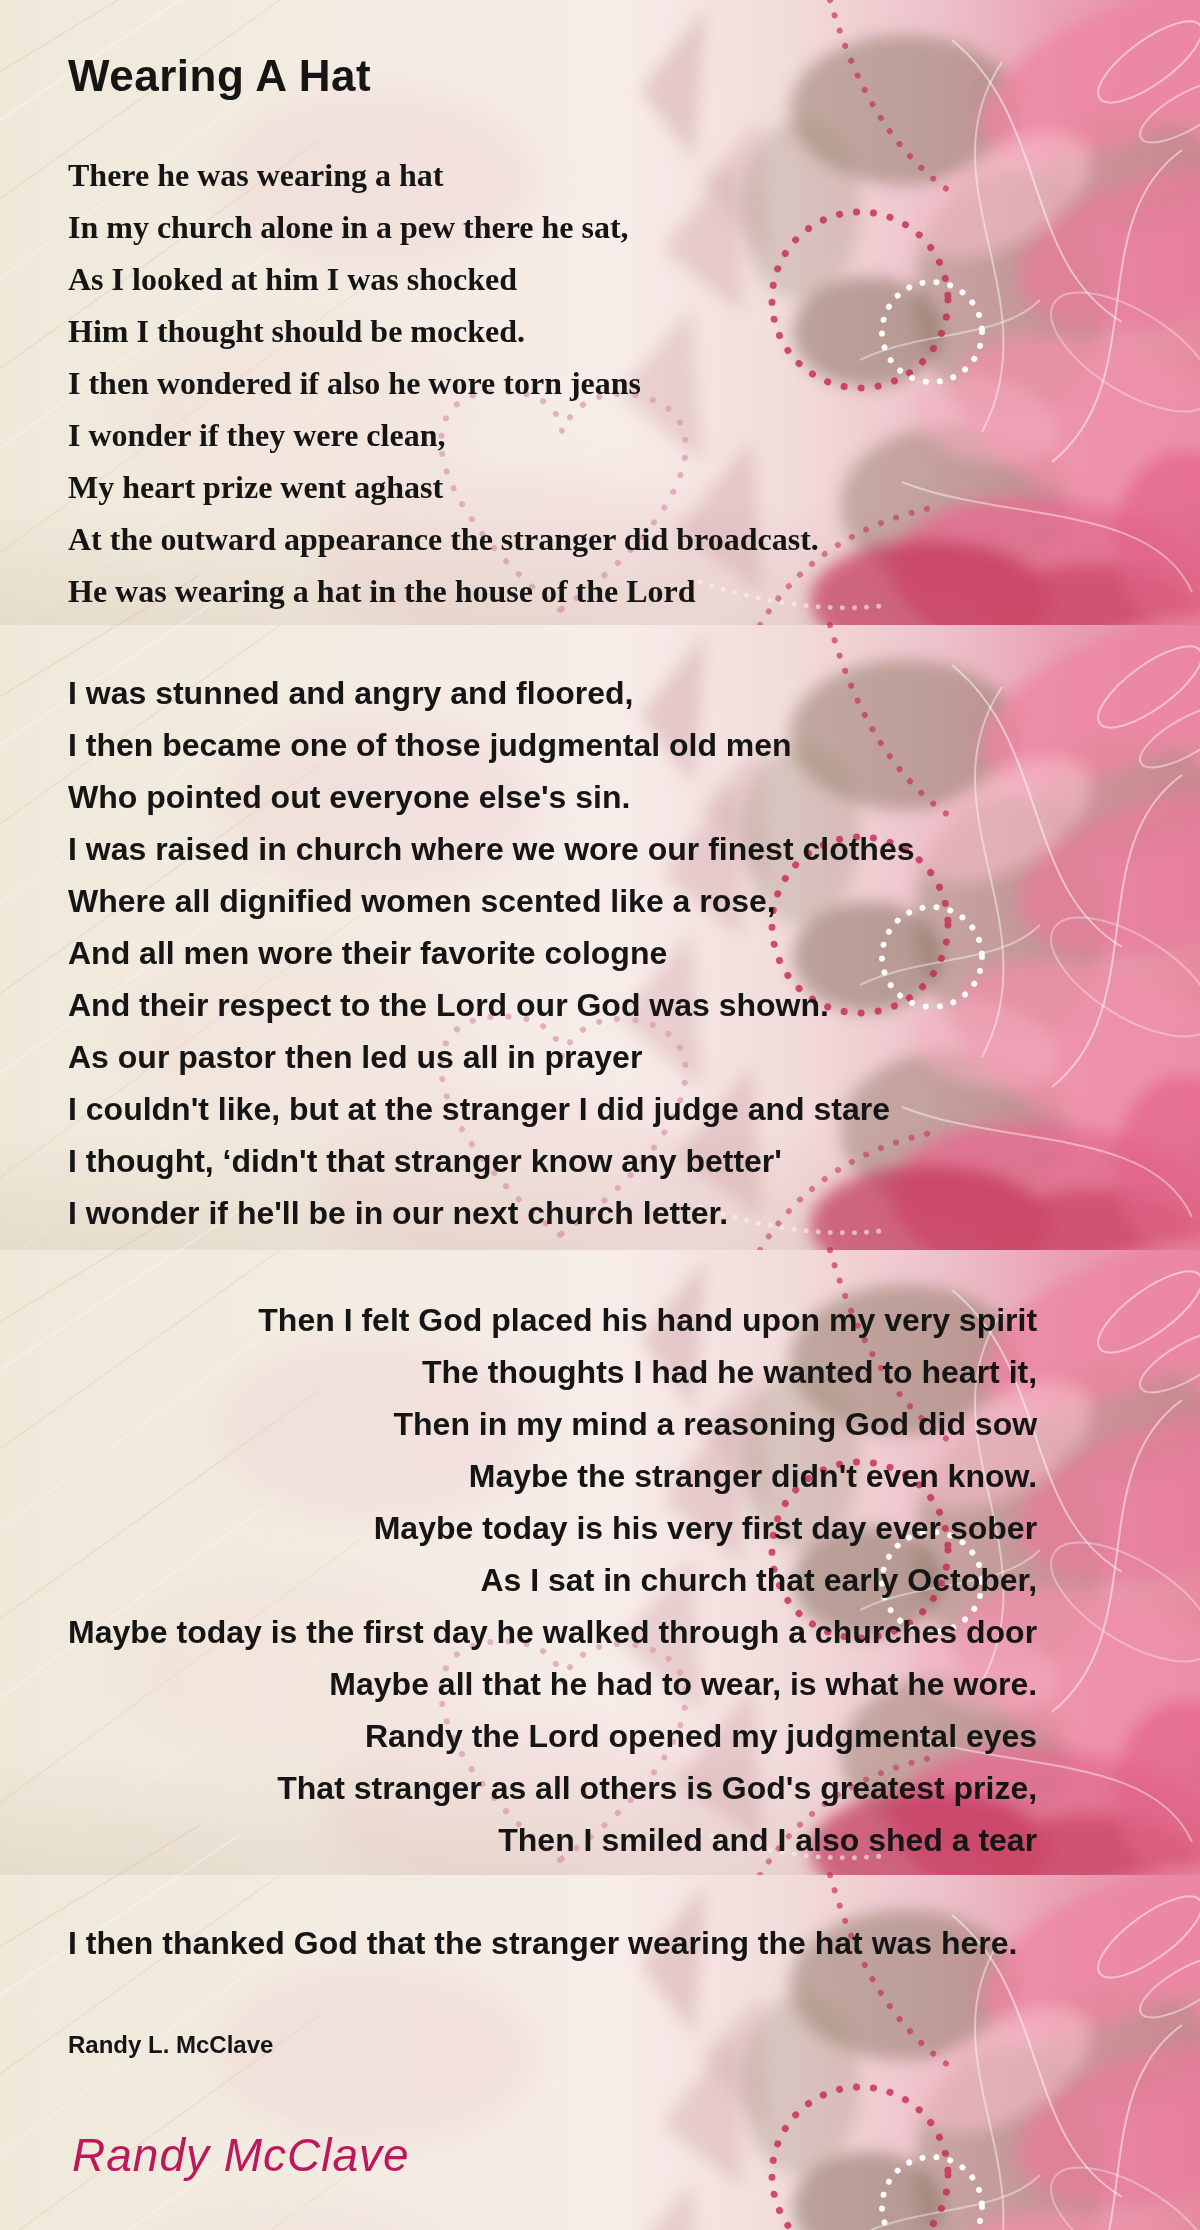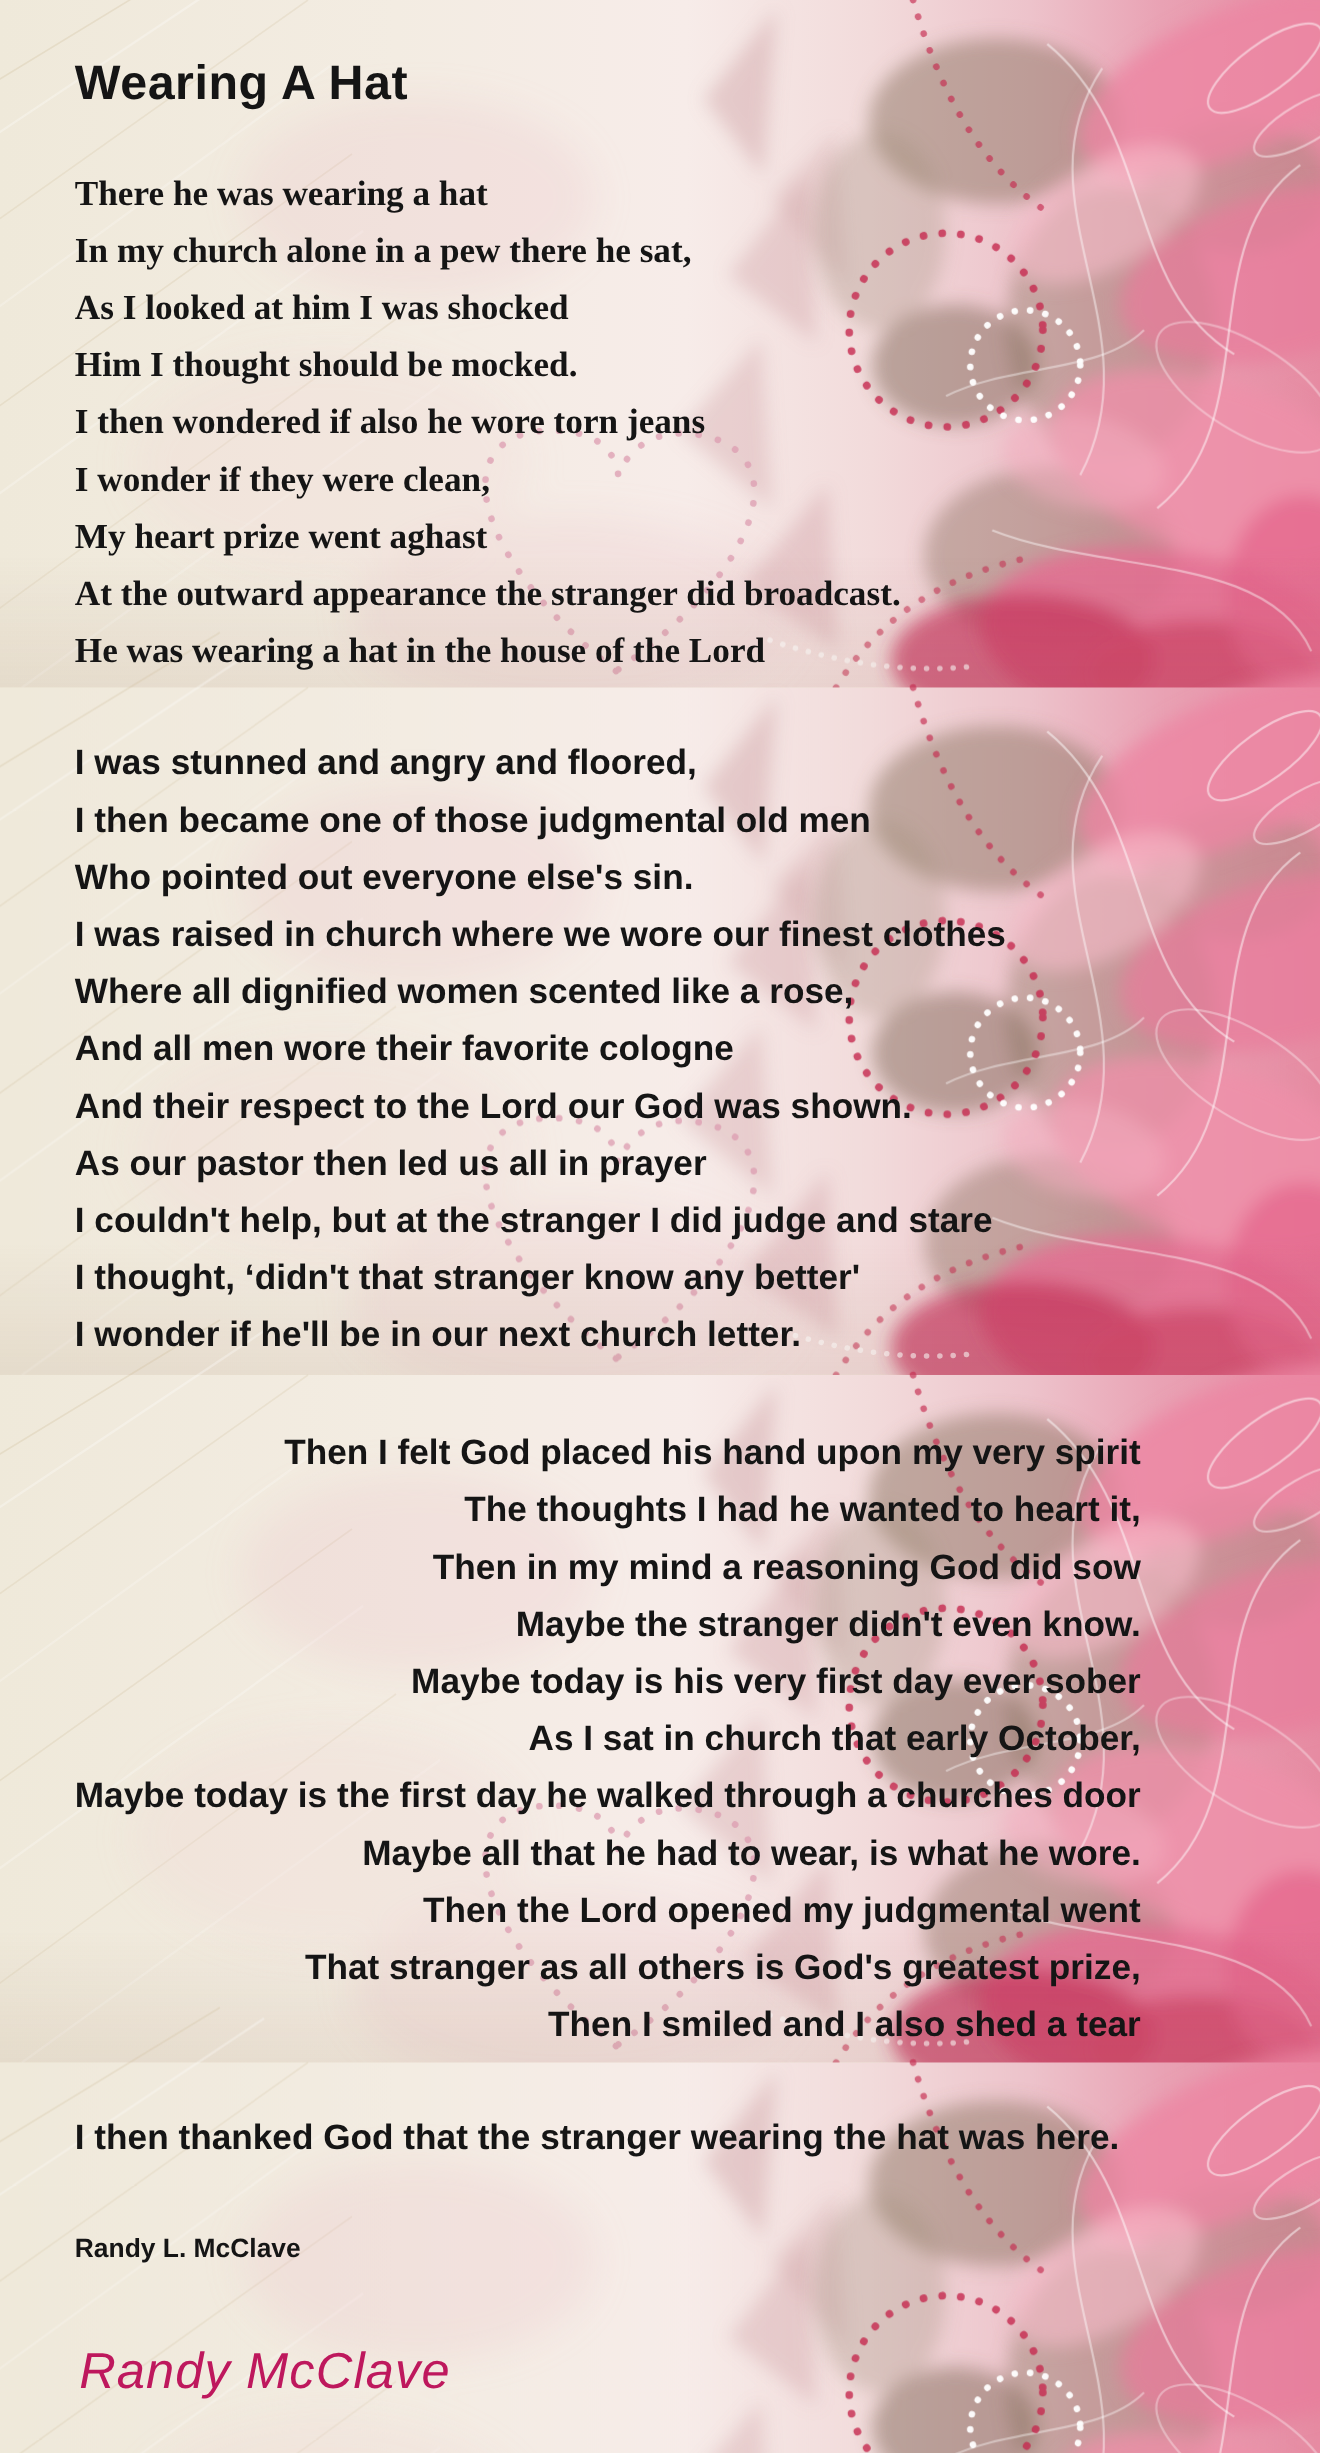--- a/index.html
+++ b/index.html
@@ -191,35 +191,35 @@
 
     <div class="stanza s2">
         <div class="poem-line">I was stunned and angry and floored,</div>
         <div class="poem-line">I then became one of those judgmental old men</div>
         <div class="poem-line">Who pointed out everyone else's sin.</div>
         <div class="poem-line">I was raised in church where we wore our finest clothes</div>
         <div class="poem-line">Where all dignified women scented like a rose,</div>
         <div class="poem-line">And all men wore their favorite cologne</div>
         <div class="poem-line">And their respect to the Lord our God was shown.</div>
         <div class="poem-line">As our pastor then led us all in prayer</div>
-        <div class="poem-line">I couldn't help, but at the stranger I did judge and stare</div>
+        <div class="poem-line">I couldn't like, but at the stranger I did judge and stare</div>
         <div class="poem-line">I thought, ‘didn't that stranger know any better'</div>
         <div class="poem-line">I wonder if he'll be in our next church letter.</div>
       </div>
 
     <div class="stanza s3">
         <div class="poem-line">Then I felt God placed his hand upon my very spirit</div>
         <div class="poem-line">The thoughts I had he wanted to heart it,</div>
         <div class="poem-line">Then in my mind a reasoning God did sow</div>
         <div class="poem-line">Maybe the stranger didn't even know.</div>
         <div class="poem-line">Maybe today is his very first day ever sober</div>
         <div class="poem-line">As I sat in church that early October,</div>
         <div class="poem-line">Maybe today is the first day he walked through a churches door</div>
         <div class="poem-line">Maybe all that he had to wear, is what he wore.</div>
-        <div class="poem-line">Then the Lord opened my judgmental went</div>
+        <div class="poem-line">Randy the Lord opened my judgmental eyes</div>
         <div class="poem-line">That stranger as all others is God's greatest prize,</div>
         <div class="poem-line">Then I smiled and I also shed a tear</div>
       </div>
 
     <div class="stanza s4">
         <div class="poem-line">I then thanked God that the stranger wearing the hat was here.</div>
       </div>
 
     <div class="author">Randy L. McClave</div>
 

